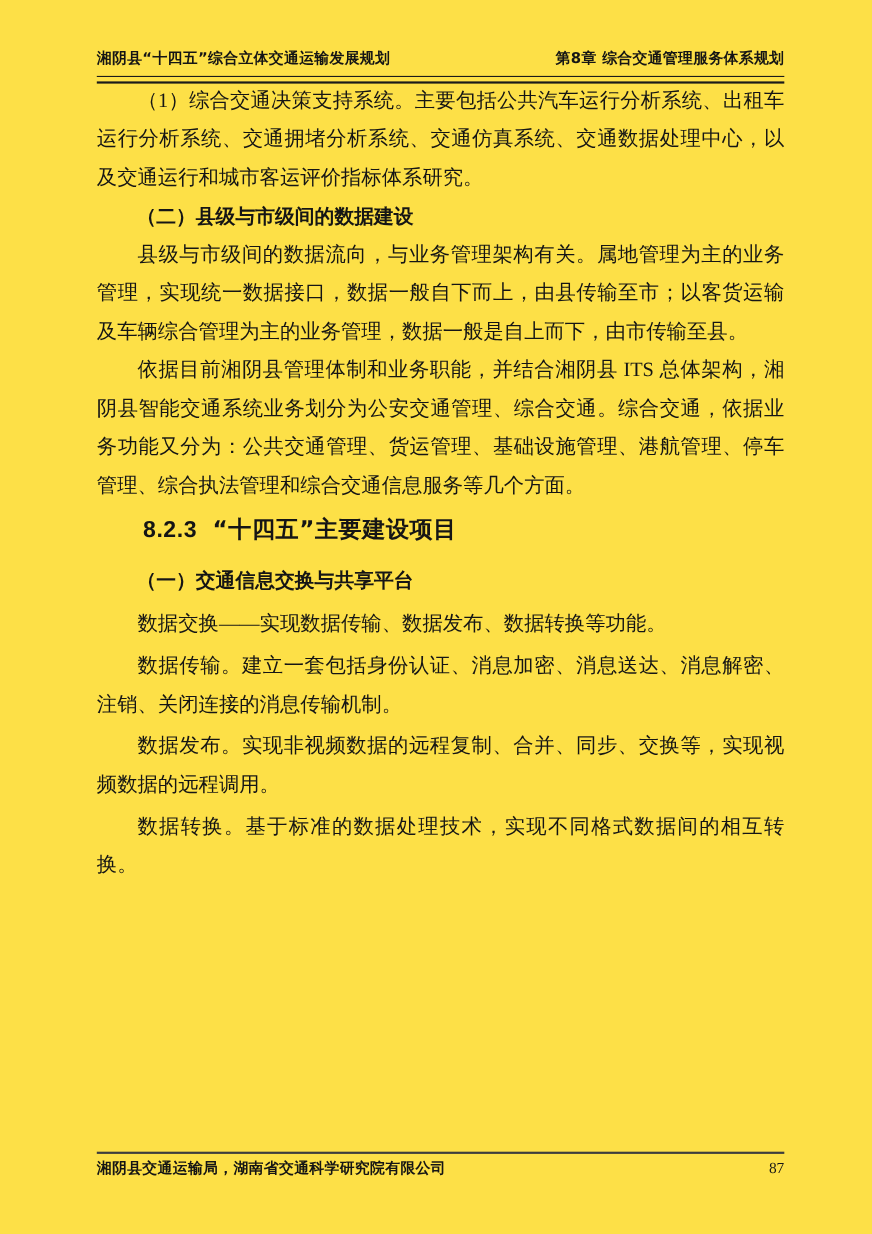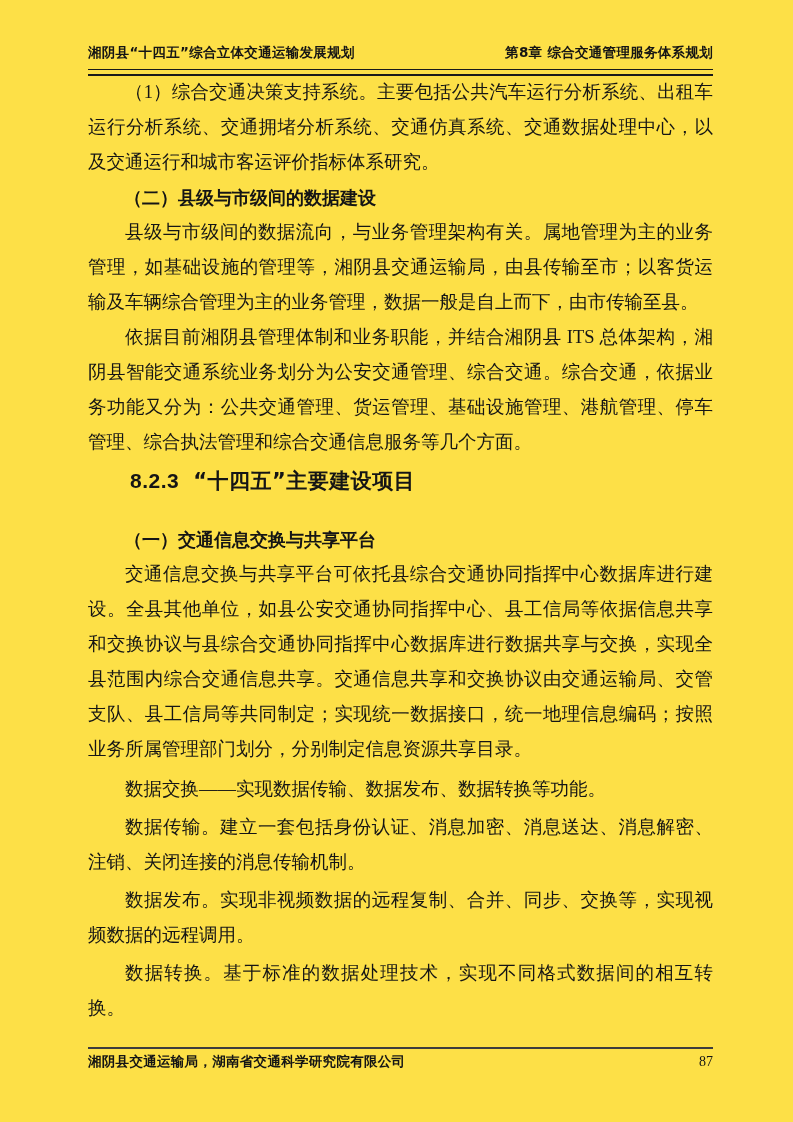--- a/index.html
+++ b/index.html
@@ -122,31 +122,30 @@
     <span>第8章  综合交通管理服务体系规划</span>
   </div>
   <div class="header-rule"></div>
 
   <div class="content">
 
     <p>（1）综合交通决策支持系统。主要包括公共汽车运行分析系统、出租车运行分析系统、交通拥堵分析系统、交通仿真系统、交通数据处理中心，以及交通运行和城市客运评价指标体系研究。</p>
 
     <p class="sub-heading">（二）县级与市级间的数据建设</p>
 
-    <p>县级与市级间的数据流向，与业务管理架构有关。属地管理为主的业务管理，如基础设施的管理等，湘阴县交通运输局，由县传输至市；以客货运输及车辆综合管理为主的业务管理，数据一般是自上而下，由市传输至县。</p>
+    <p>县级与市级间的数据流向，与业务管理架构有关。属地管理为主的业务管理，实现统一数据接口，数据一般自下而上，由县传输至市；以客货运输及车辆综合管理为主的业务管理，数据一般是自上而下，由市传输至县。</p>
 
     <p>依据目前湘阴县管理体制和业务职能，并结合湘阴县 ITS 总体架构，湘阴县智能交通系统业务划分为公安交通管理、综合交通。综合交通，依据业务功能又分为：公共交通管理、货运管理、基础设施管理、港航管理、停车管理、综合执法管理和综合交通信息服务等几个方面。</p>
 
     <p class="section-heading">
       <span class="num">8.2.3</span><span>“十四五”主要建设项目</span>
     </p>
 
-    <p class="sub-heading" style="margin-top:20px;">（一）交通信息交换与共享平台</p>
+    <p class="sub-heading" style="margin-top:8px;">（一）交通信息交换与共享平台</p>
 
-    <p>交通信息交换与共享平台可依托县综合交通协同指挥中心数据库进行建设。全县其他单位，如县公安交通协同指挥中心、县工信局等依据信息共享和交换协议与县综合交通协同指挥中心数据库进行数据共享与交换，实现全县范围内综合交通信息共享。交通信息共享和交换协议由交通运输局、交管支队、县工信局等共同制定；实现统一数据接口，统一地理信息编码；按照业务所属管理部门划分，分别制定信息资源共享目录。</p>
 
 
     <p class="mt5">数据交换——实现数据传输、数据发布、数据转换等功能。</p>
 
     <p class="mt3">数据传输。建立一套包括身份认证、消息加密、消息送达、消息解密、注销、关闭连接的消息传输机制。</p>
 
     <p class="mt3">数据发布。实现非视频数据的远程复制、合并、同步、交换等，实现视频数据的远程调用。</p>
 
     <p class="mt3">数据转换。基于标准的数据处理技术，实现不同格式数据间的相互转换。</p>
 

